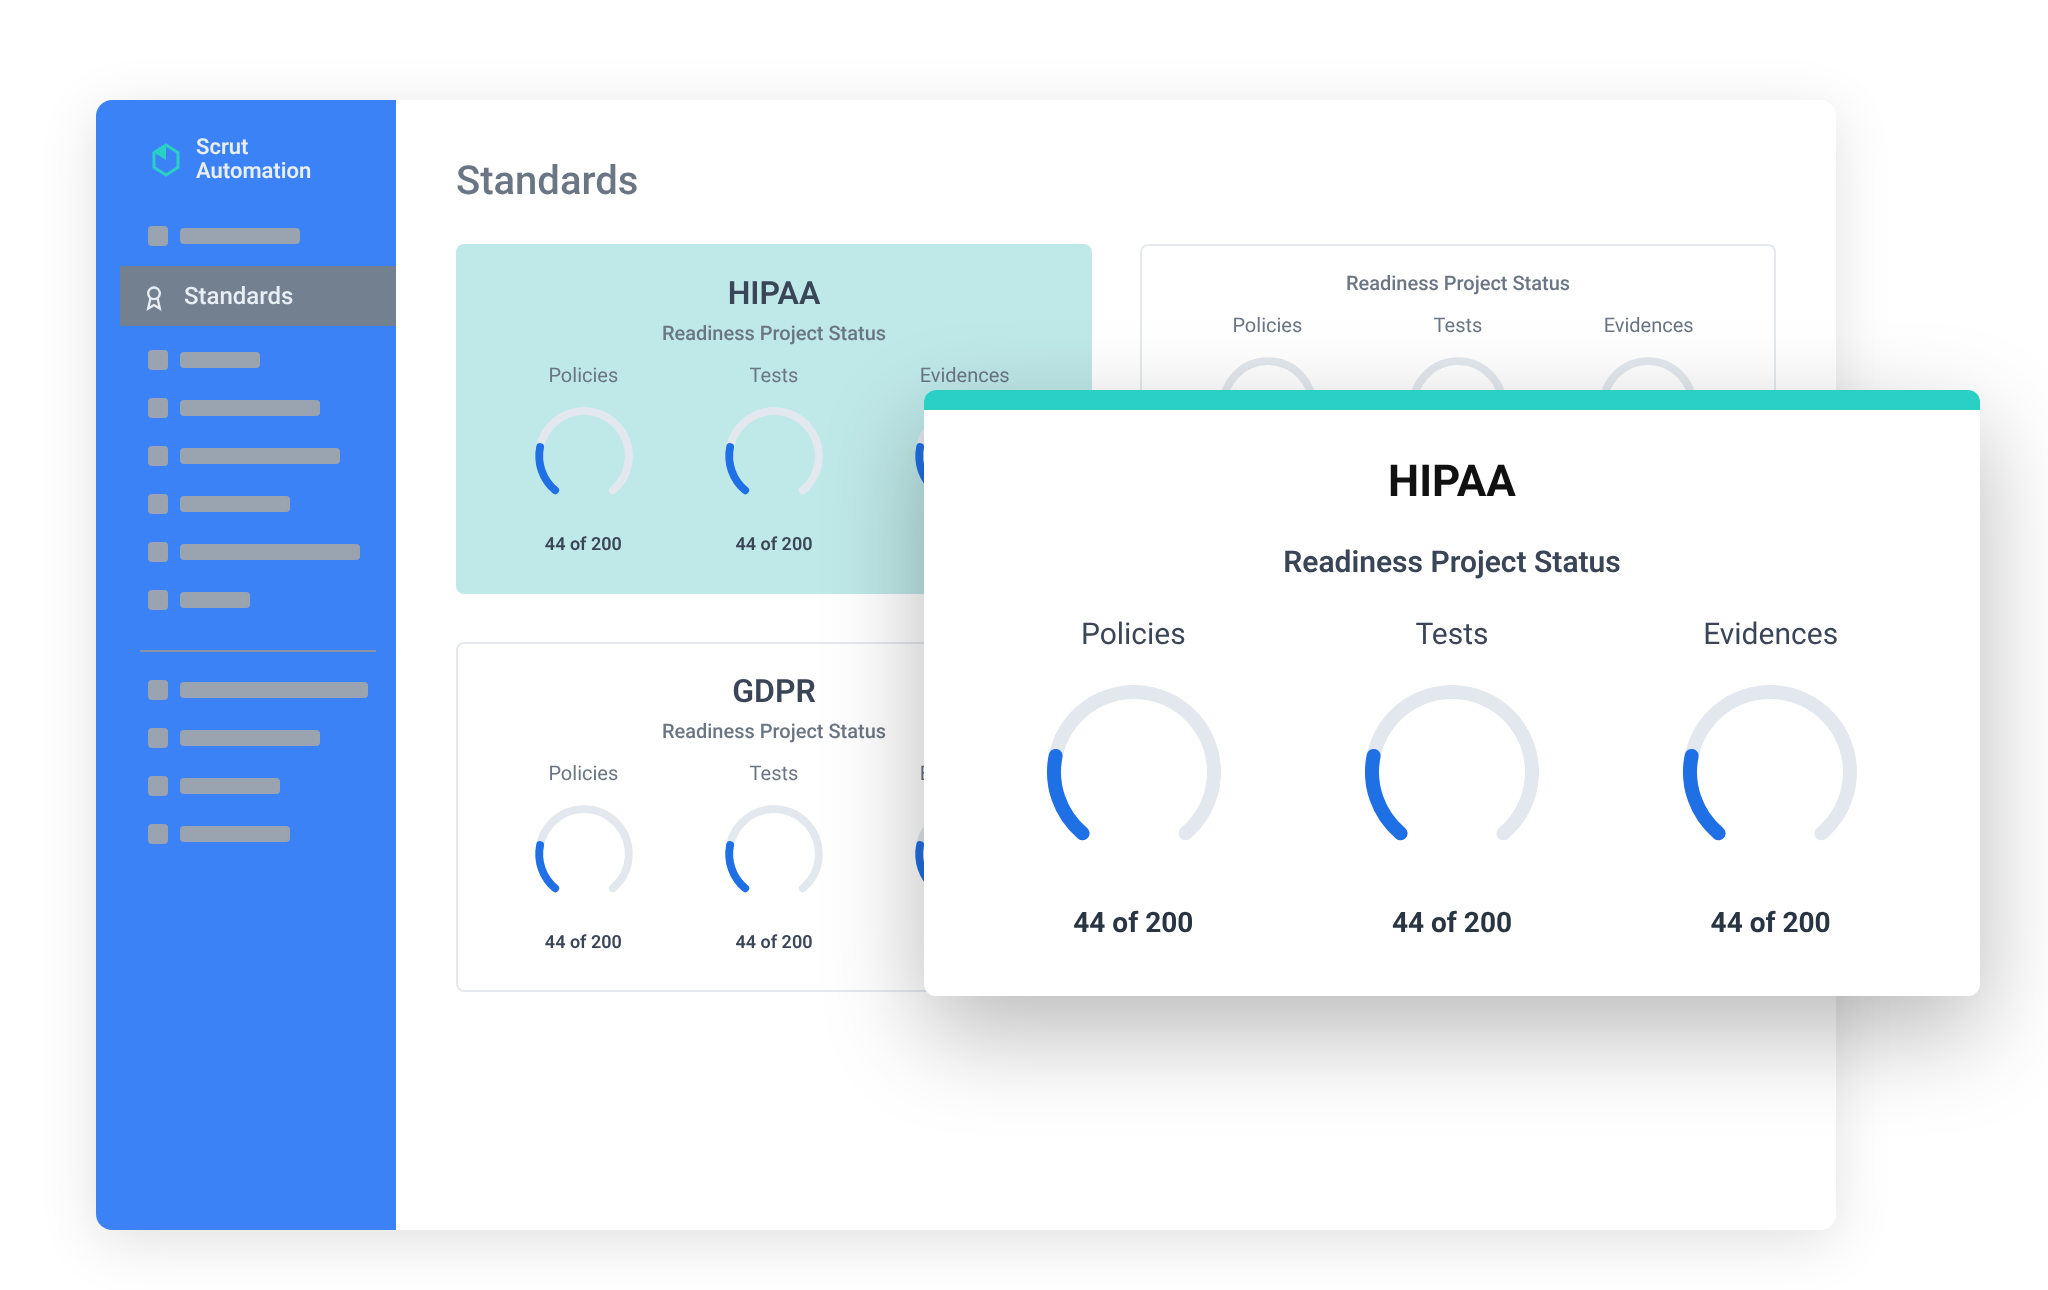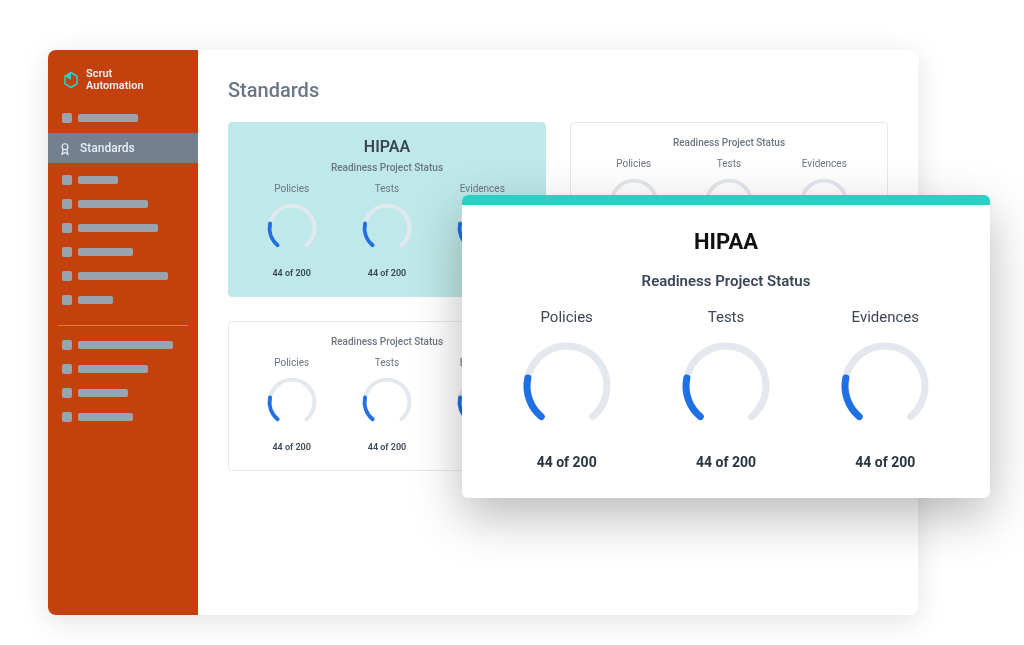--- a/index.html
+++ b/index.html
@@ -18,24 +18,24 @@
     width: 870px;
     height: 565px;
     background: #fff;
     border-radius: 8px;
     box-shadow: 0 6px 30px rgba(0,0,0,0.12);
     display: flex;
     overflow: hidden;
   }
   .sidebar {
     width: 150px;
-    background: #c2410c;
+    background: #3b82f6;
     display: flex;
     flex-direction: column;
-    padding: 18px 0 0 0;
+    padding: 18px 0 0 12px;
   }
   .brand {
     display: flex;
     align-items: center;
     gap: 6px;
     padding: 0 14px 18px 14px;
   }
   .brand-logo {
     width: 18px; height: 18px;
   }
@@ -317,20 +317,21 @@
             <svg class="gauge-sm gauge" viewBox="0 0 100 100">
                 <path d="M 24.288495612538426 80.64177772475912 A 40 40 0 1 1 75.71150438746159 80.64177772475911" fill="none" stroke="#e3e8ee" stroke-width="7" stroke-linecap="round"></path>
                 <path d="M 24.288495612538426 80.64177772475912 A 40 40 0 0 1 10.816990016026232 41.956883154161424" fill="none" stroke="#1f6fe5" stroke-width="7" stroke-linecap="round"></path>
               </svg>
             <div class="metric-val"></div>
           </div>
         </div>
       </div>
 
       <div class="card">
+        <div class="card-title">GDPR</div>
         <div class="card-sub">Readiness Project Status</div>
         <div class="metrics">
           <div class="metric">
             <div class="metric-label">Policies</div>
             <svg class="gauge-sm gauge" viewBox="0 0 100 100">
                 <path d="M 24.288495612538426 80.64177772475912 A 40 40 0 1 1 75.71150438746159 80.64177772475911" fill="none" stroke="#e3e8ee" stroke-width="7" stroke-linecap="round"></path>
                 <path d="M 24.288495612538426 80.64177772475912 A 40 40 0 0 1 10.816990016026232 41.956883154161424" fill="none" stroke="#1f6fe5" stroke-width="7" stroke-linecap="round"></path>
               </svg>
             <div class="metric-val">44 of 200</div>
           </div>

